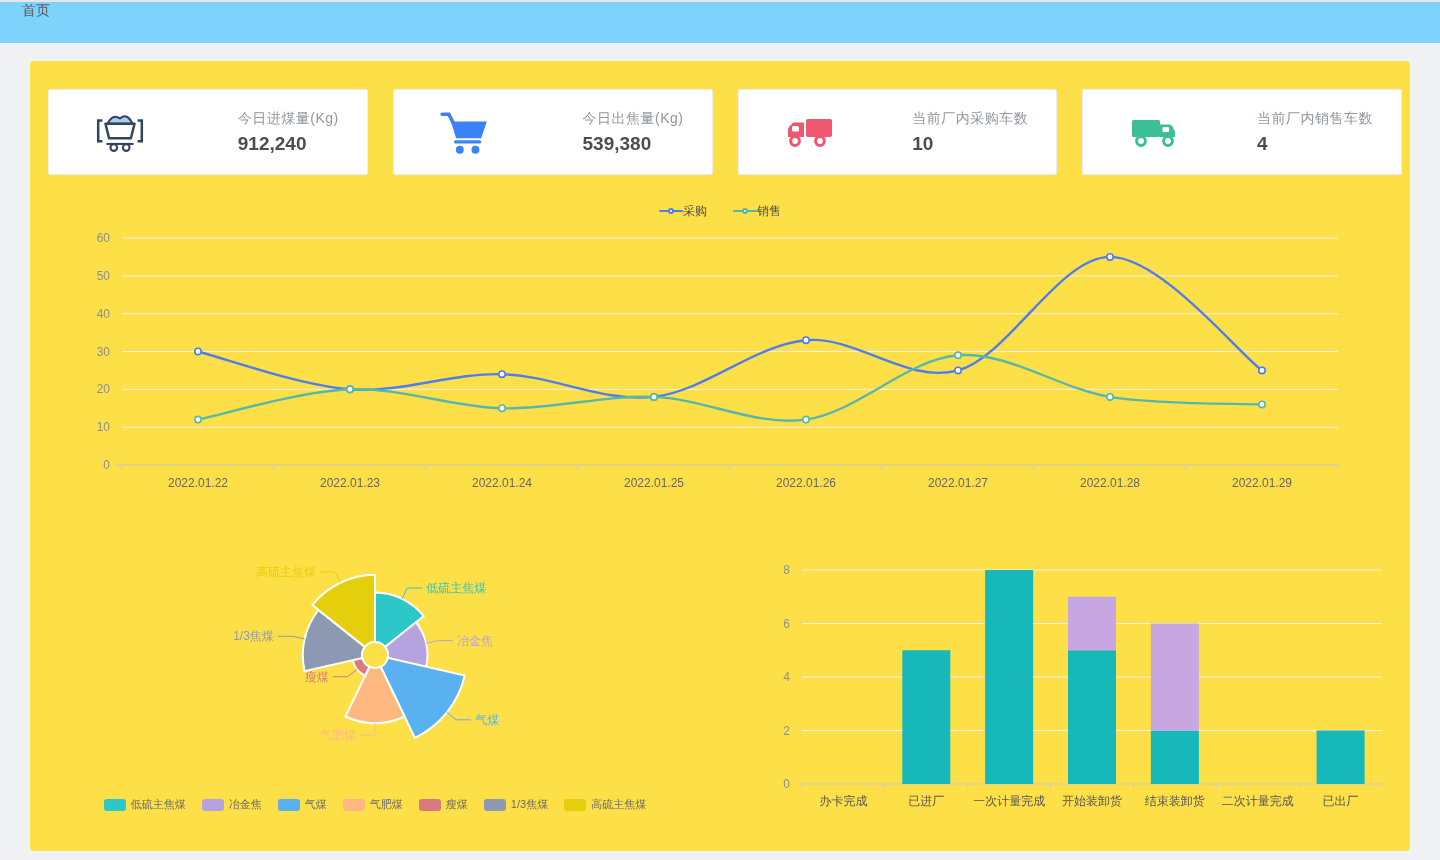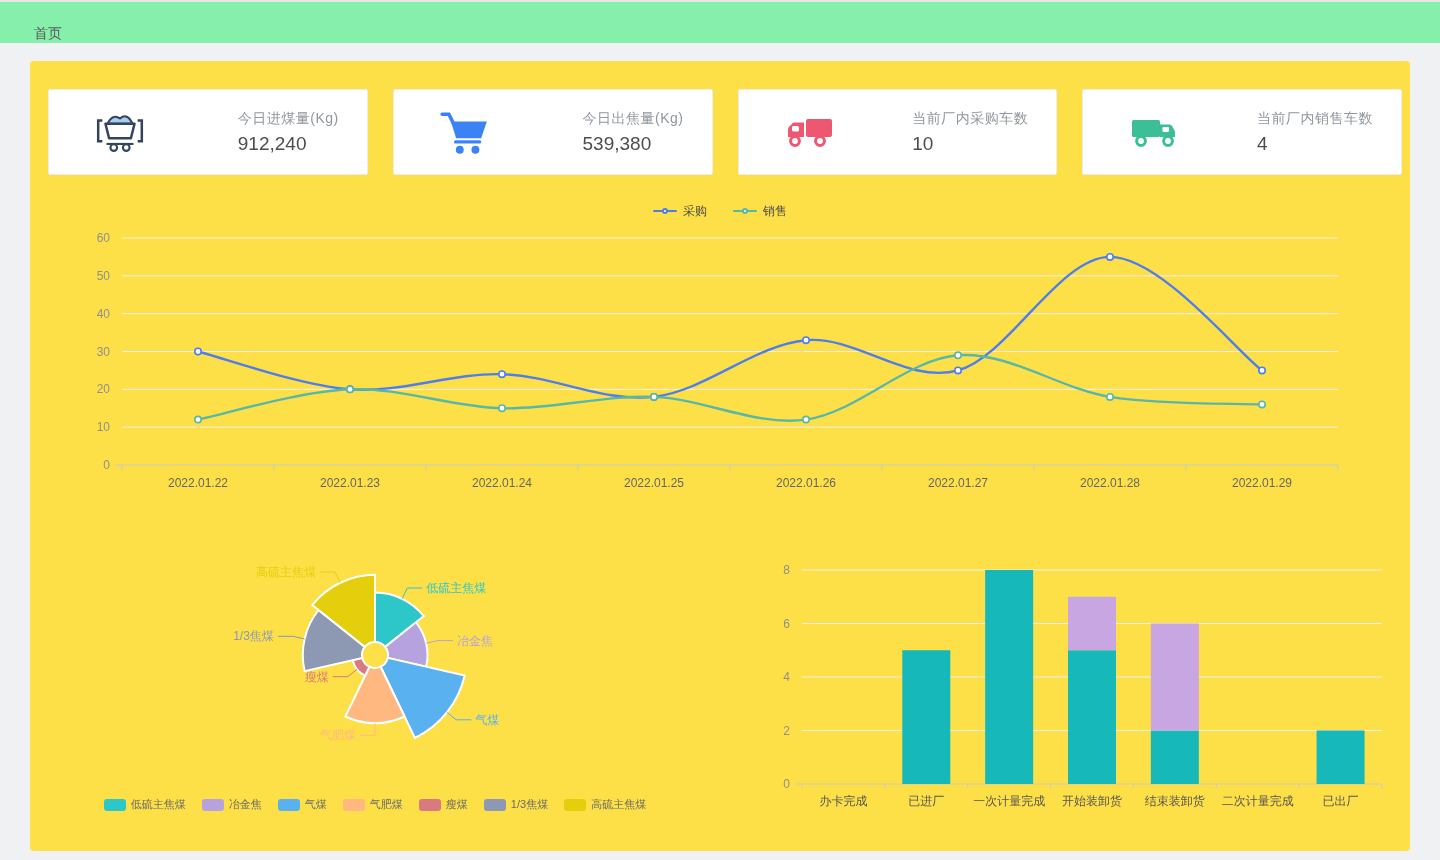--- a/index.html
+++ b/index.html
@@ -1,28 +1,28 @@
 <!DOCTYPE html>
 <html><head>
 <meta charset="utf-8">
 <style>
   * { margin:0; padding:0; box-sizing:border-box; }
   html,body { width:1440px; height:860px; background:#f0f1f2; font-family:"Liberation Sans","DejaVu Sans",sans-serif; overflow:hidden; }
   .top-line { height:2px; background:#e6e6e6; }
-  .topbar { height:42px; background:#86efac; display:flex; align-items:flex-end; padding-left:34px; border-bottom:1px solid #f2f2f2; }
+  .topbar { height:42px; background:#7dd3fc; display:flex; align-items:flex-start; padding-left:22px; border-bottom:1px solid #f2f2f2; }
   .breadcrumb { font-size:14px; color:#5a5a5a; cursor:pointer; }
   .panel { width:1380px; height:790px; margin:17px auto 0 auto; background:#fde047; border-radius:4px; }
   .cards { display:flex; gap:25px; padding:28px 8px 0 18px; }
   .card { width:320px; height:86px; border:1px solid #ececec; border-radius:2px; display:flex; align-items:center; background:#fff; }
   .card-icon { width:58px; margin-left:42px; display:flex; align-items:center; justify-content:center; }
   .card-text { margin-left:auto; margin-right:28px; text-align:left; }
   .card-label { font-size:14px; color:#90979e; letter-spacing:.5px; }
-  .card-value { font-size:19px; font-weight:400; color:#4d4d4d; margin-top:5px; }
+  .card-value { font-size:19px; font-weight:700; color:#4d4d4d; margin-top:5px; }
   .line-legend { display:flex; justify-content:center; gap:26px; margin-top:28px; height:16px; align-items:center; }
-  .lg-item { display:inline-flex; align-items:center; gap:6px; cursor:pointer; }
+  .lg-item { display:inline-flex; align-items:center; cursor:pointer; }
   .lg-line { position:relative; width:24px; height:2px; border-radius:1px; display:inline-block; }
   .lg-dot { position:absolute; left:50%; top:50%; transform:translate(-50%,-50%); width:6px; height:6px; background:#fff; border:2px solid; border-radius:50%; display:block; }
   .lg-label { font-size:12px; color:#4d4d4d; }
   .line-chart-svg { display:block; margin-top:2px; }
   .bottom-row { display:flex; justify-content:space-between; padding-right:10px; margin-top:46px; }
   .pie-block { width:690px; }
   .pie-legend { display:flex; justify-content:center; gap:16px; margin-top:6px; align-items:center; flex-wrap:nowrap; }
   .plg-item { display:inline-flex; align-items:center; gap:5px; cursor:pointer; }
   .plg-swatch { width:22px; height:12px; border-radius:3px; display:inline-block; }
   .plg-label { font-size:11px; color:#6b6b6b; white-space:nowrap; }

